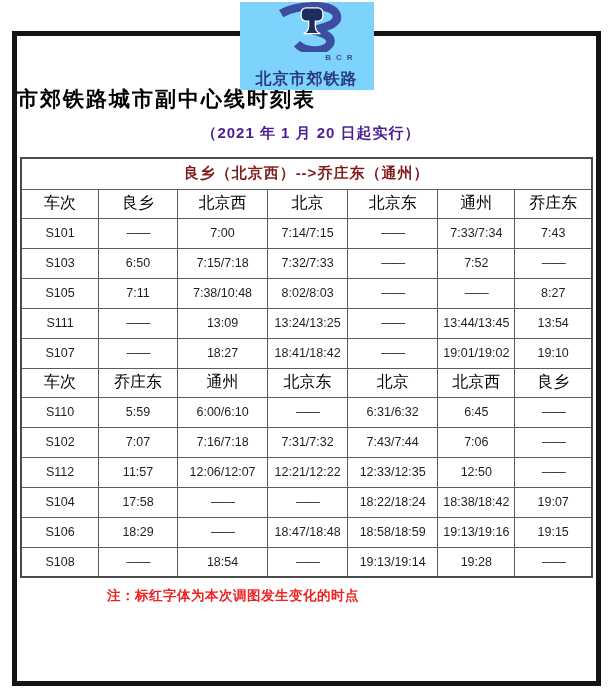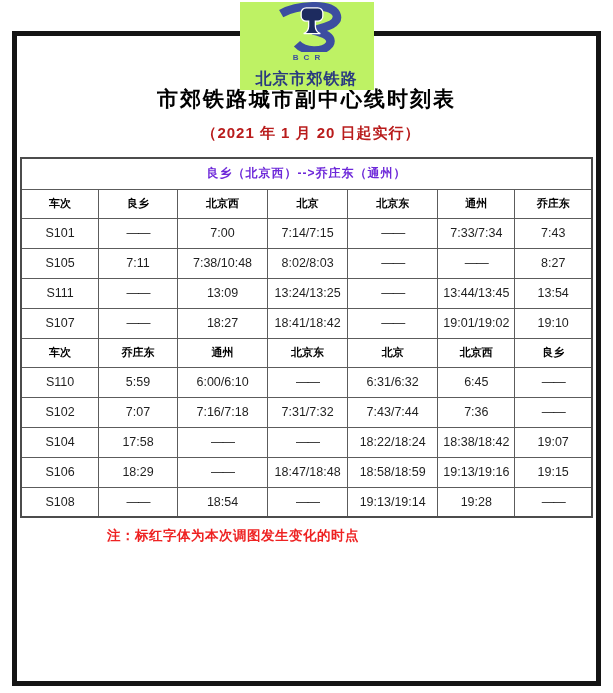--- a/index.html
+++ b/index.html
@@ -8,48 +8,48 @@
     width:613px; height:693px; position:relative; overflow:hidden;
     font-family:"Liberation Sans", sans-serif; color:#1a1a1a;
   }
   .frame {
     position:absolute; left:12px; top:31px; width:589px; height:655px;
     border:5px solid #141414; background:#ffffff;
   }
   
   .logo {
     position:absolute; top:2px; left:50%; transform:translateX(-50%);
-    z-index:5; background:#bef264; padding:0 16px; text-align:center;
+    z-index:5; background:#7dd3fc; padding:0 16px; text-align:right;
   }
   .logo svg { display:block; margin:0 auto; }
   .logo .bcr {
     font-size:8px; font-weight:bold; color:#3c4da0;
     letter-spacing:5px; text-indent:5px; margin-top:1px;
   }
   .logo .org {
     font-size:16px; font-weight:bold; color:#2a3a80; letter-spacing:1px; margin-top:7px;
   }
   h1.title {
-    margin-top:49px; text-align:center; font-size:21px; font-weight:bold;
+    margin-top:49px; font-size:21px; font-weight:bold;
     letter-spacing:2px; color:#000;
   }
   .subtitle {
     margin-top:11px; text-align:center; font-size:15px; font-weight:bold;
-    letter-spacing:1px; color:#b91c1c;padding-left:9px;
+    letter-spacing:1px; color:#4c1d95;padding-left:9px;
   }
   table.timetable {
     width:573px; margin:14px auto 0; border-collapse:collapse; table-layout:fixed;
     border:2px solid #4c4c4c;
   }
   .timetable td, .timetable th {
     border:1px solid #5c5c5c; text-align:center; vertical-align:middle;
     padding:0; overflow:hidden; white-space:nowrap;
   }
-  tr.section-row td { height:31px; font-size:12px; font-weight:bold; letter-spacing:1px; color:#6d28d9; }
-  tr.colhead-row th { height:29px; font-size:11px; font-weight:bold; color:#000; }
+  tr.section-row td { height:31px; font-size:15px; font-weight:bold; letter-spacing:1px; color:#7f1d1d; }
+  tr.colhead-row th { height:29px; font-size:16px; font-weight:normal; color:#000; }
   tr.data-row td { height:30px; font-size:12.5px; color:#1f1f1f; }
   tr.data-row td.train-no { font-size:12.5px; color:#1f1f1f; }
   td.dash { color:#8d8d8d; letter-spacing:-1px; font-weight:normal; }
   td.red { color:#e82a2a;text-align:center; }
   .note {
     margin:9px 0 0 90px; font-size:13.5px; font-weight:bold; color:#ee2222;
     letter-spacing:0.5px;
   }
 </style>
 </head>
@@ -94,20 +94,29 @@
         <tr class="data-row">
           <td class="train-no">S101</td>
           <td class="dash">——</td>
           <td>7:00</td>
           <td>7:14/7:15</td>
           <td class="dash">——</td>
           <td>7:33/7:34</td>
           <td>7:43</td>
         </tr>
         <tr class="data-row">
+          <td class="train-no">S103</td>
+          <td>6:50</td>
+          <td>7:15/7:18</td>
+          <td>7:32/7:33</td>
+          <td class="dash">——</td>
+          <td>7:52</td>
+          <td class="dash">——</td>
+        </tr>
+        <tr class="data-row">
           <td class="train-no">S105</td>
           <td>7:11</td>
           <td>7:38/10:48</td>
           <td>8:02/8:03</td>
           <td class="dash">——</td>
           <td class="dash">——</td>
           <td>8:27</td>
         </tr>
         <tr class="data-row">
           <td class="train-no">S111</td>
@@ -144,21 +153,30 @@
           <td>6:31/6:32</td>
           <td>6:45</td>
           <td class="dash">——</td>
         </tr>
         <tr class="data-row">
           <td class="train-no">S102</td>
           <td>7:07</td>
           <td>7:16/7:18</td>
           <td>7:31/7:32</td>
           <td>7:43/7:44</td>
-          <td>7:36</td>
+          <td>7:06</td>
+          <td class="dash">——</td>
+        </tr>
+        <tr class="data-row">
+          <td class="train-no">S112</td>
+          <td>11:57</td>
+          <td>12:06/12:07</td>
+          <td>12:21/12:22</td>
+          <td>12:33/12:35</td>
+          <td>12:50</td>
           <td class="dash">——</td>
         </tr>
         <tr class="data-row">
           <td class="train-no">S104</td>
           <td>17:58</td>
           <td class="dash">——</td>
           <td class="dash">——</td>
           <td>18:22/18:24</td>
           <td>18:38/18:42</td>
           <td>19:07</td>

